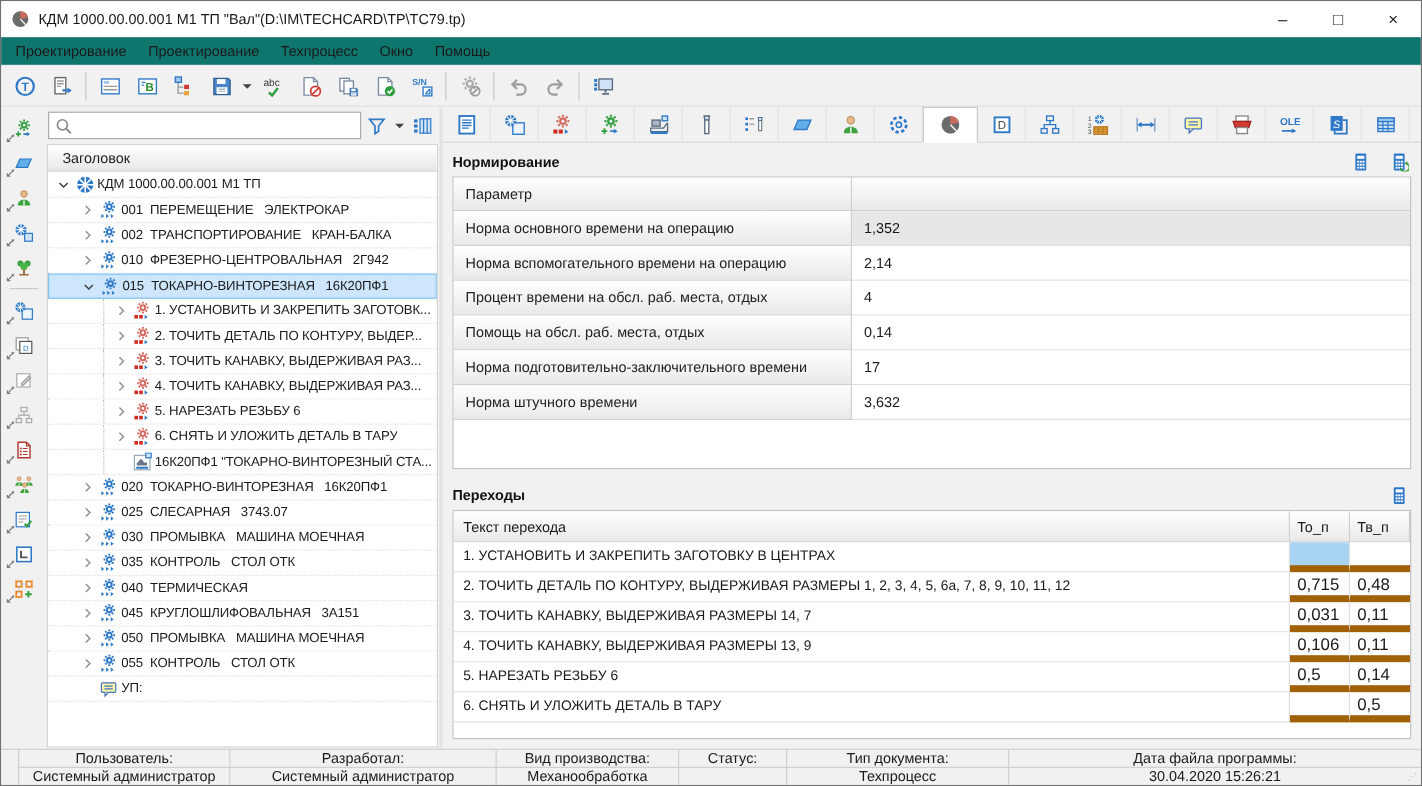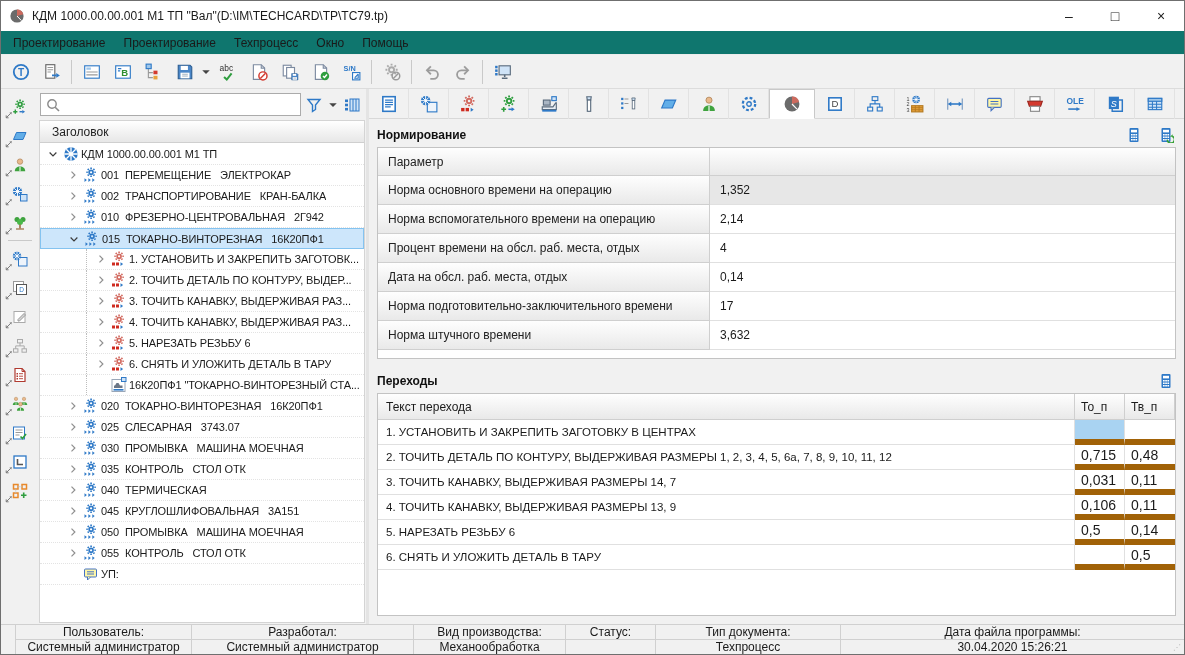--- a/index.html
+++ b/index.html
@@ -51,21 +51,21 @@
   .tree-row.sel{background:#cde6fb;border:1px solid #84c3f0}
   
   .right-panel{flex:1;display:flex;flex-direction:column;background:#f1f1f1;min-width:0}
   .rp-toolbar{height:30px;display:flex;flex:none;background:#f1f1f1;border-bottom:1px solid #d8d8d8}
   .rp-btn{width:40px;height:30px;display:flex;align-items:center;justify-content:center;border-right:1px solid #e2e2e2;flex:none}
   .rp-btn.active{background:#fff;border:1px solid #c9c9c9;border-bottom-color:#fff;width:46px}
   .rp-body{flex:1;display:flex;flex-direction:column;padding:4px 8px 8px 8px;min-height:0}
   .section-head{height:24px;display:flex;align-items:center;font-weight:bold;color:#111;flex:none}
   .section-head .icons{margin-left:auto;display:flex;gap:16px;padding-right:2px}
   .section-box{background:#fff;border:1px solid #c3c3c3;flex:none;overflow:hidden}
-  .box-norm{height:212px}
+  .box-norm{height:244px}
   .box-trans{flex:1}
   .gap{height:10px;flex:none}
   
   .nrow{display:flex;height:29px}
   .nrow.nheader{height:28px}
   .nlabel{width:332px;flex:none;background:linear-gradient(#fefefe,#e9e9e9);border-right:1px solid #cfcfcf;border-bottom:1px solid #cfcfcf;display:flex;align-items:center;padding-left:10px;color:#222}
   .nvalue{flex:1;border-bottom:1px solid #e0e0e0;display:flex;align-items:center;padding-left:10px;background:#fff}
   .nheader .nvalue{background:linear-gradient(#fefefe,#e9e9e9);border-bottom:1px solid #cfcfcf}
   .nvalue.sel-gray{background:#e7e7e7}
   
@@ -1076,21 +1076,21 @@
           </div>
           <div class="nrow">
             <div class="nlabel">Норма вспомогательного времени на операцию</div>
             <div class="nvalue">2,14</div>
           </div>
           <div class="nrow">
             <div class="nlabel">Процент времени на обсл. раб. места, отдых</div>
             <div class="nvalue">4</div>
           </div>
           <div class="nrow">
-            <div class="nlabel">Дата на обсл. раб. места, отдых</div>
+            <div class="nlabel">Помощь на обсл. раб. места, отдых</div>
             <div class="nvalue">0,14</div>
           </div>
           <div class="nrow">
             <div class="nlabel">Норма подготовительно-заключительного времени</div>
             <div class="nvalue">17</div>
           </div>
           <div class="nrow">
             <div class="nlabel">Норма штучного времени</div>
             <div class="nvalue">3,632</div>
           </div>

